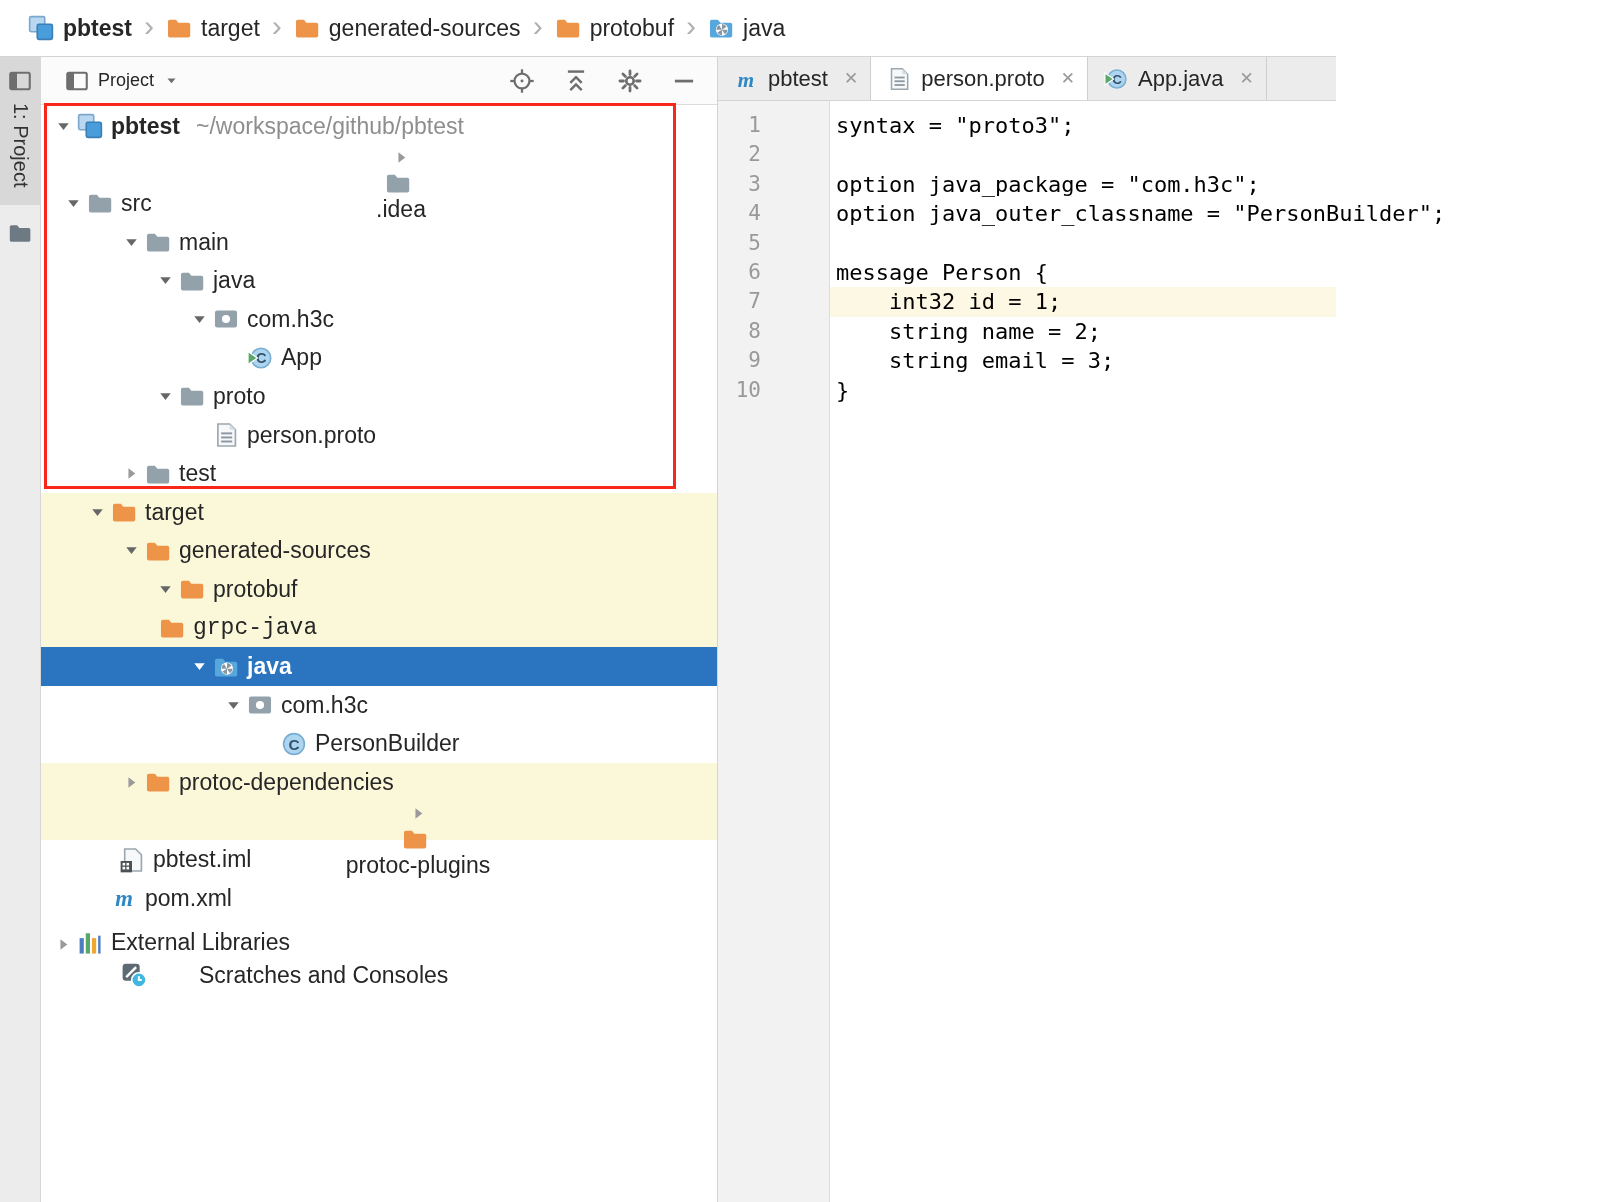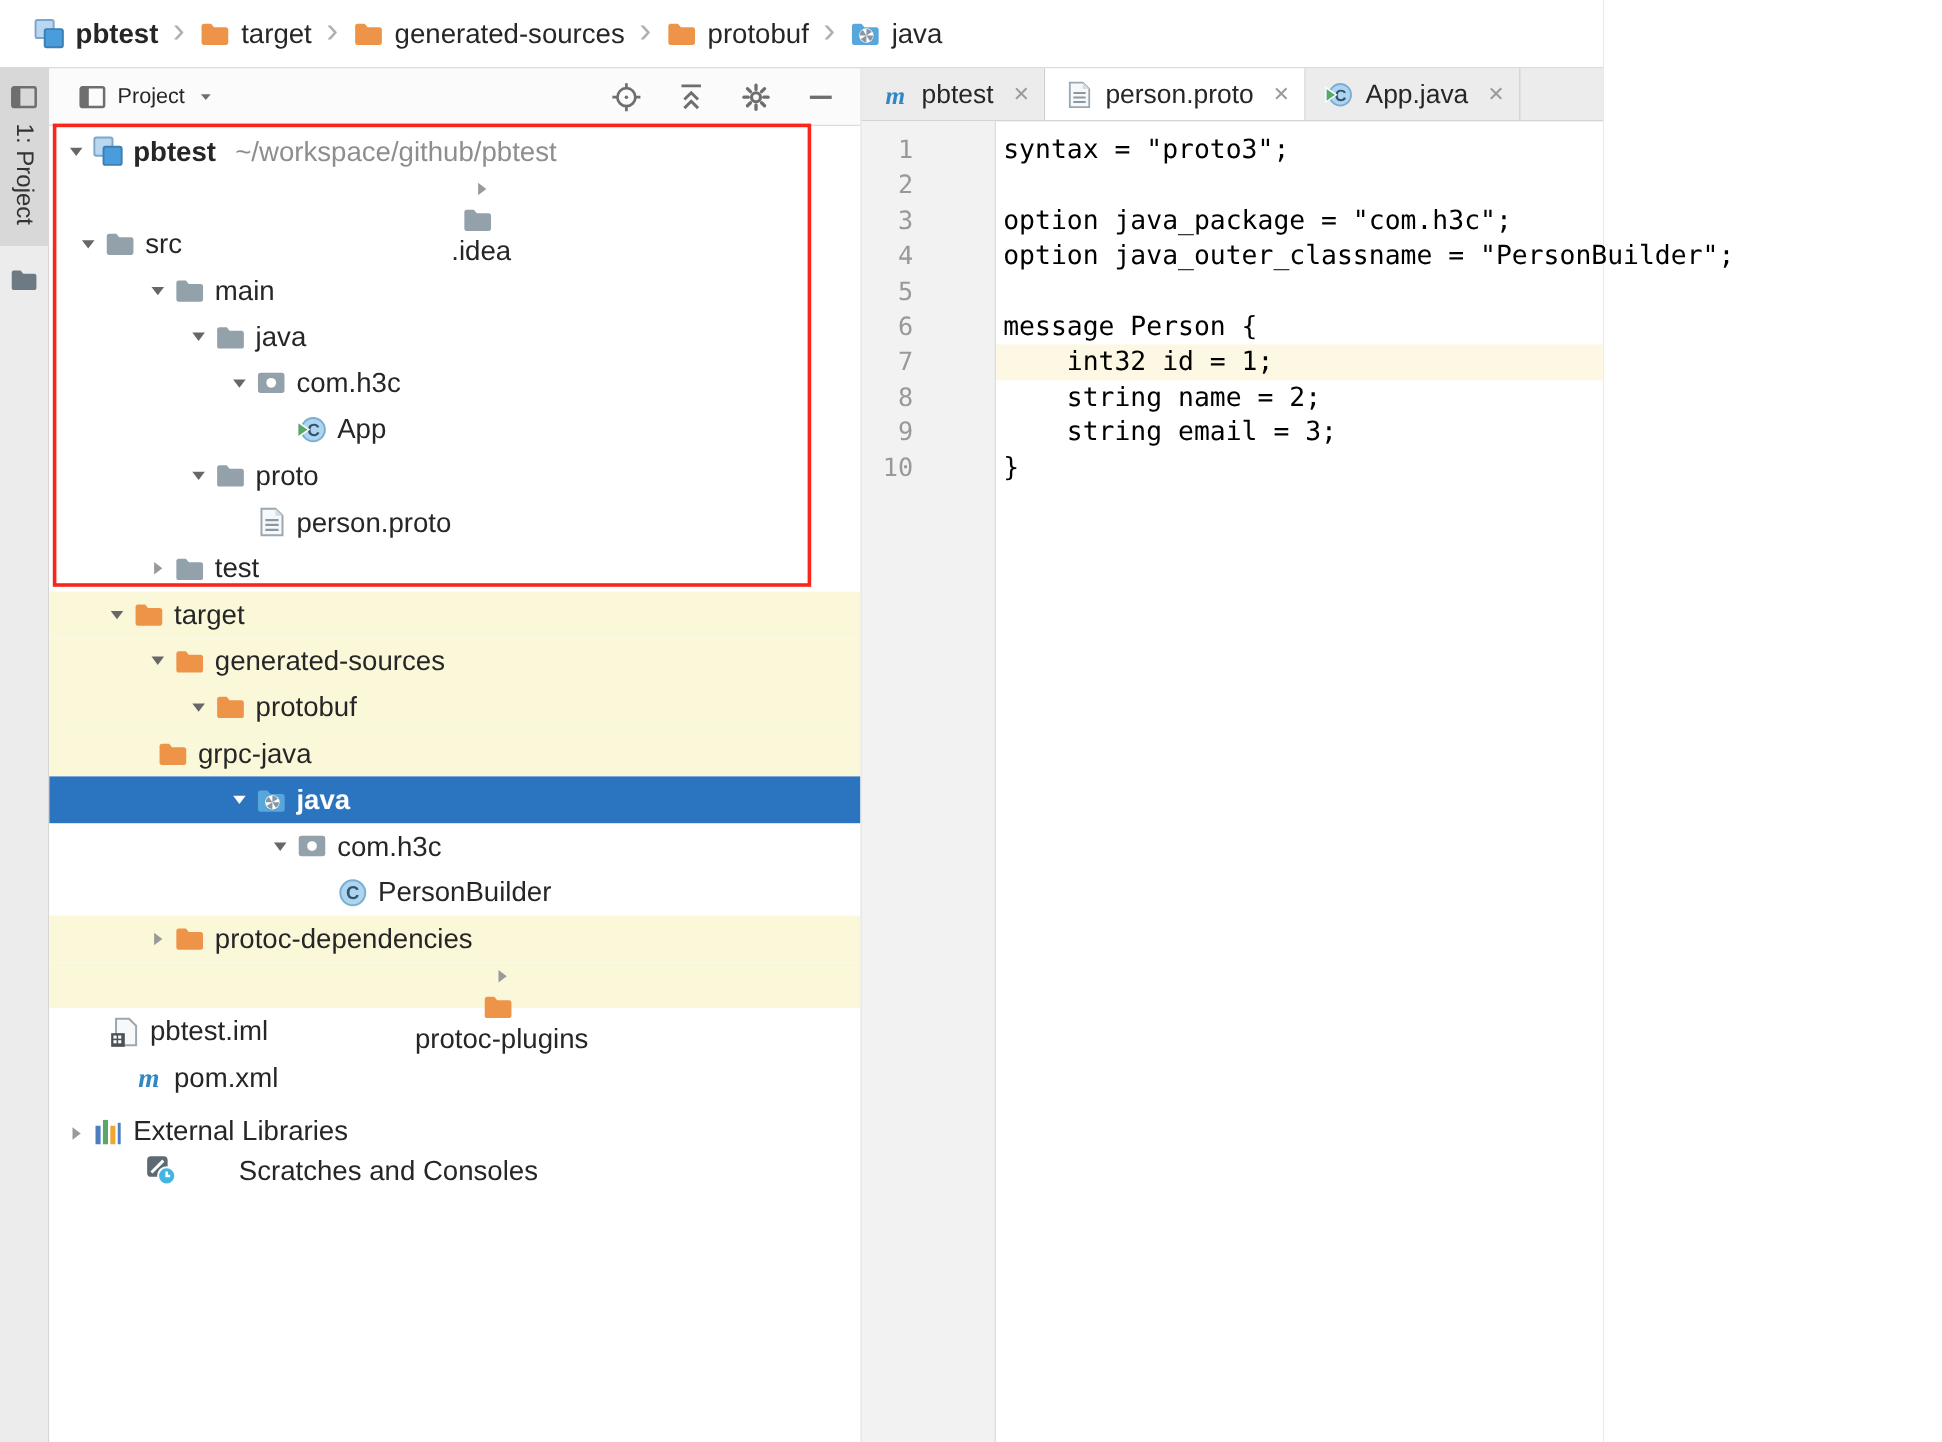--- a/index.html
+++ b/index.html
@@ -2,21 +2,21 @@
 <html style="--sel: #2b75c0; --yellow: #fbf8da; --hl: #fcf8e3; --red: #f9261b;"><head>
 <meta charset="utf-8">
 <style>
   * { box-sizing: border-box; }
   html,body { margin:0; padding:0; }
   body {
     width:1618px; height:1202px; overflow:hidden;
     font-family:"Liberation Sans", sans-serif;
     background:#fff; color:#262626;
   }
-  .app { position:relative; width:1336px; height:1202px; background:#3b82f6; }
+  .app { position:relative; width:1336px; height:1202px; background:#22c55e; }
 
   
   .breadcrumb-bar {
     height:57px; display:flex; align-items:center;
     padding-left:28px; background:#ffffff;
     border-bottom:1px solid #d4d4d4;
   }
   .bc-item { display:flex; align-items:center; gap:9px; font-size:23px; cursor:default; }
   .bc-item.bold { font-weight:bold; }
   .bc-sep { color:#b0b0b0; font-size:30px; margin:0 12px; line-height:1; padding-bottom:4px; }
@@ -402,21 +402,21 @@
                 <path class="tri" d="M3.6 5.2 L12.4 5.2 L8 11 Z" fill="#676767"></path>
               </svg>
             </span>
             <span class="icon">
               <svg viewBox="0 0 16 16">
                 <path d="M1.2 4.1c0-.7.5-1.2 1.2-1.2h3.7l1.5 1.8h6.1c.7 0 1.2.5 1.2 1.2v6.7c0 .7-.5 1.2-1.2 1.2H2.4c-.7 0-1.2-.5-1.2-1.2z" fill="#ee9449"></path>
               </svg>
             </span>
             <span class="t-label">protobuf</span>
           </div>
-          <div class="tree-row yellow" style="padding-left: 64px;">
+          <div class="tree-row yellow" style="padding-left: 92px; font-family: Liberation Mono, monospace;">
             <span class="chevron"></span>
             <span class="icon">
               <svg viewBox="0 0 16 16">
                 <path d="M1.2 4.1c0-.7.5-1.2 1.2-1.2h3.7l1.5 1.8h6.1c.7 0 1.2.5 1.2 1.2v6.7c0 .7-.5 1.2-1.2 1.2H2.4c-.7 0-1.2-.5-1.2-1.2z" fill="#ee9449"></path>
               </svg>
             </span>
             <span class="t-label">grpc-java</span>
           </div>
           <div class="tree-row selected" style="padding-left: 146px;">
             <span class="chevron">
@@ -481,21 +481,21 @@
                 <path class="tri" d="M5.4 3.6 L11.2 8 L5.4 12.4 Z" fill="#9a9a9a"></path>
               </svg>
             </span>
             <span class="icon">
               <svg viewBox="0 0 16 16">
                 <path d="M1.2 4.1c0-.7.5-1.2 1.2-1.2h3.7l1.5 1.8h6.1c.7 0 1.2.5 1.2 1.2v6.7c0 .7-.5 1.2-1.2 1.2H2.4c-.7 0-1.2-.5-1.2-1.2z" fill="#ee9449"></path>
               </svg>
             </span>
             <span class="t-label">protoc-plugins</span>
           </div>
-          <div class="tree-row" style="padding-left: 24px;">
+          <div class="tree-row" style="padding-left: 52px;">
             <span class="chevron"></span>
             <span class="icon">
               <svg viewBox="0 0 16 16">
                 <path d="M3.5 1.2h6.7l3.6 3.6v10H3.5z" fill="#f6f8f9" stroke="#9aa7b0"></path>
                 <rect x="1" y="8.6" width="7" height="7" fill="#4b5256"></rect>
                 <g fill="#fff">
                   <rect x="2.2" y="9.8" width="1.6" height="1.6"></rect>
                   <rect x="4.6" y="9.8" width="1.6" height="1.6"></rect>
                   <rect x="2.2" y="12.2" width="1.6" height="1.6"></rect>
                   <rect x="4.6" y="12.2" width="1.6" height="1.6"></rect>

